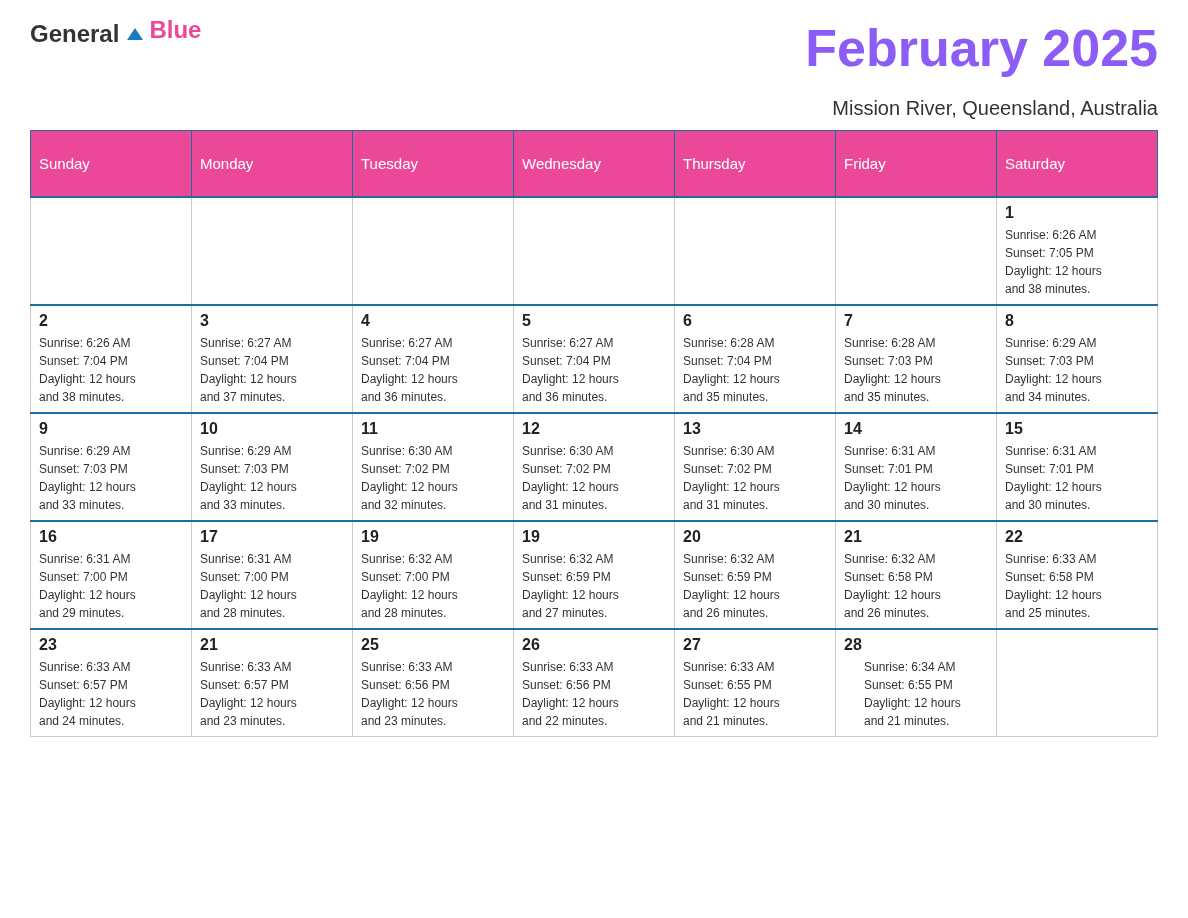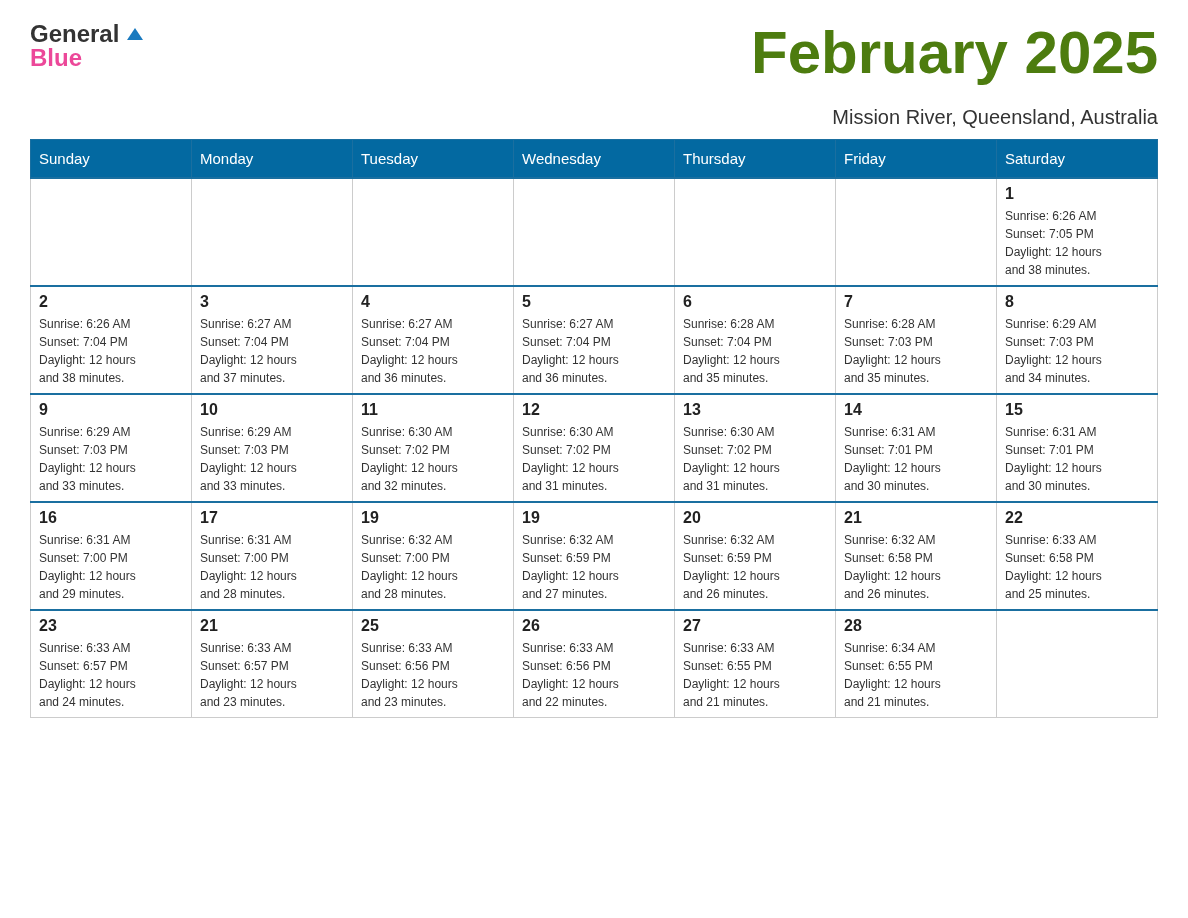--- a/index.html
+++ b/index.html
@@ -13,39 +13,39 @@
     .header {
       display: flex;
       justify-content: space-between;
       align-items: flex-start;
       margin-bottom: 10px;
     }
     .title-section {
       text-align: right;
     }
     .month-title {
-      font-size: 60px;
+      font-size: 52px;
       font-weight: bold;
-      color: #4d7c0f;
+      color: #8b5cf6;
       line-height: 1.1;
     }
     .location {
       font-size: 20px;
       color: #333;
       margin-top: 20px;
     }
     .calendar {
       width: 100%;
       border-collapse: collapse;
       margin-top: 8px;
     }
     .calendar th {
-      background-color: #0369a1;
+      background-color: #ec4899;
       color: #fff;
-      padding: 10px 8px;
+      padding: 24px 8px;
       text-align: left;
       font-size: 15px;
       font-weight: normal;
       border: 1px solid #1a6fa0;
     }
     .calendar td {
       border: 1px solid #ccc;
       vertical-align: top;
       padding: 6px 8px;
       width: calc(100% / 7);
@@ -66,21 +66,21 @@
       line-height: 1.5;
     }
     .empty-cell {
       background: #fff;
     }
     .week-row td {
       border-top: 2px solid #1a6fa0;
     }
     .logo-wrapper {
       display: flex;
-      flex-direction: column;
+      flex-direction: row;
       align-items: flex-start;
     }
     .logo-line1 {
       display: flex;
       align-items: center;
     }
   </style>
 </head>
 <body>
 
@@ -313,21 +313,21 @@
         </td>
         <td>
           <span class="day-number">27</span>
           <div class="day-info" style="white-space: pre-line;">Sunrise: 6:33 AM
 Sunset: 6:55 PM
 Daylight: 12 hours
 and 21 minutes.</div>
         </td>
         <td>
           <span class="day-number">28</span>
-          <div class="day-info" style="white-space: pre-line;">Sunrise: 6:34 AM
+          <div class="day-info" style="white-space: pre-line; margin-left: 20px;">Sunrise: 6:34 AM
 Sunset: 6:55 PM
 Daylight: 12 hours
 and 21 minutes.</div>
         </td>
         <td class="empty-cell"></td>
       </tr>
     </tbody>
 </table>
 
 </body></html>

